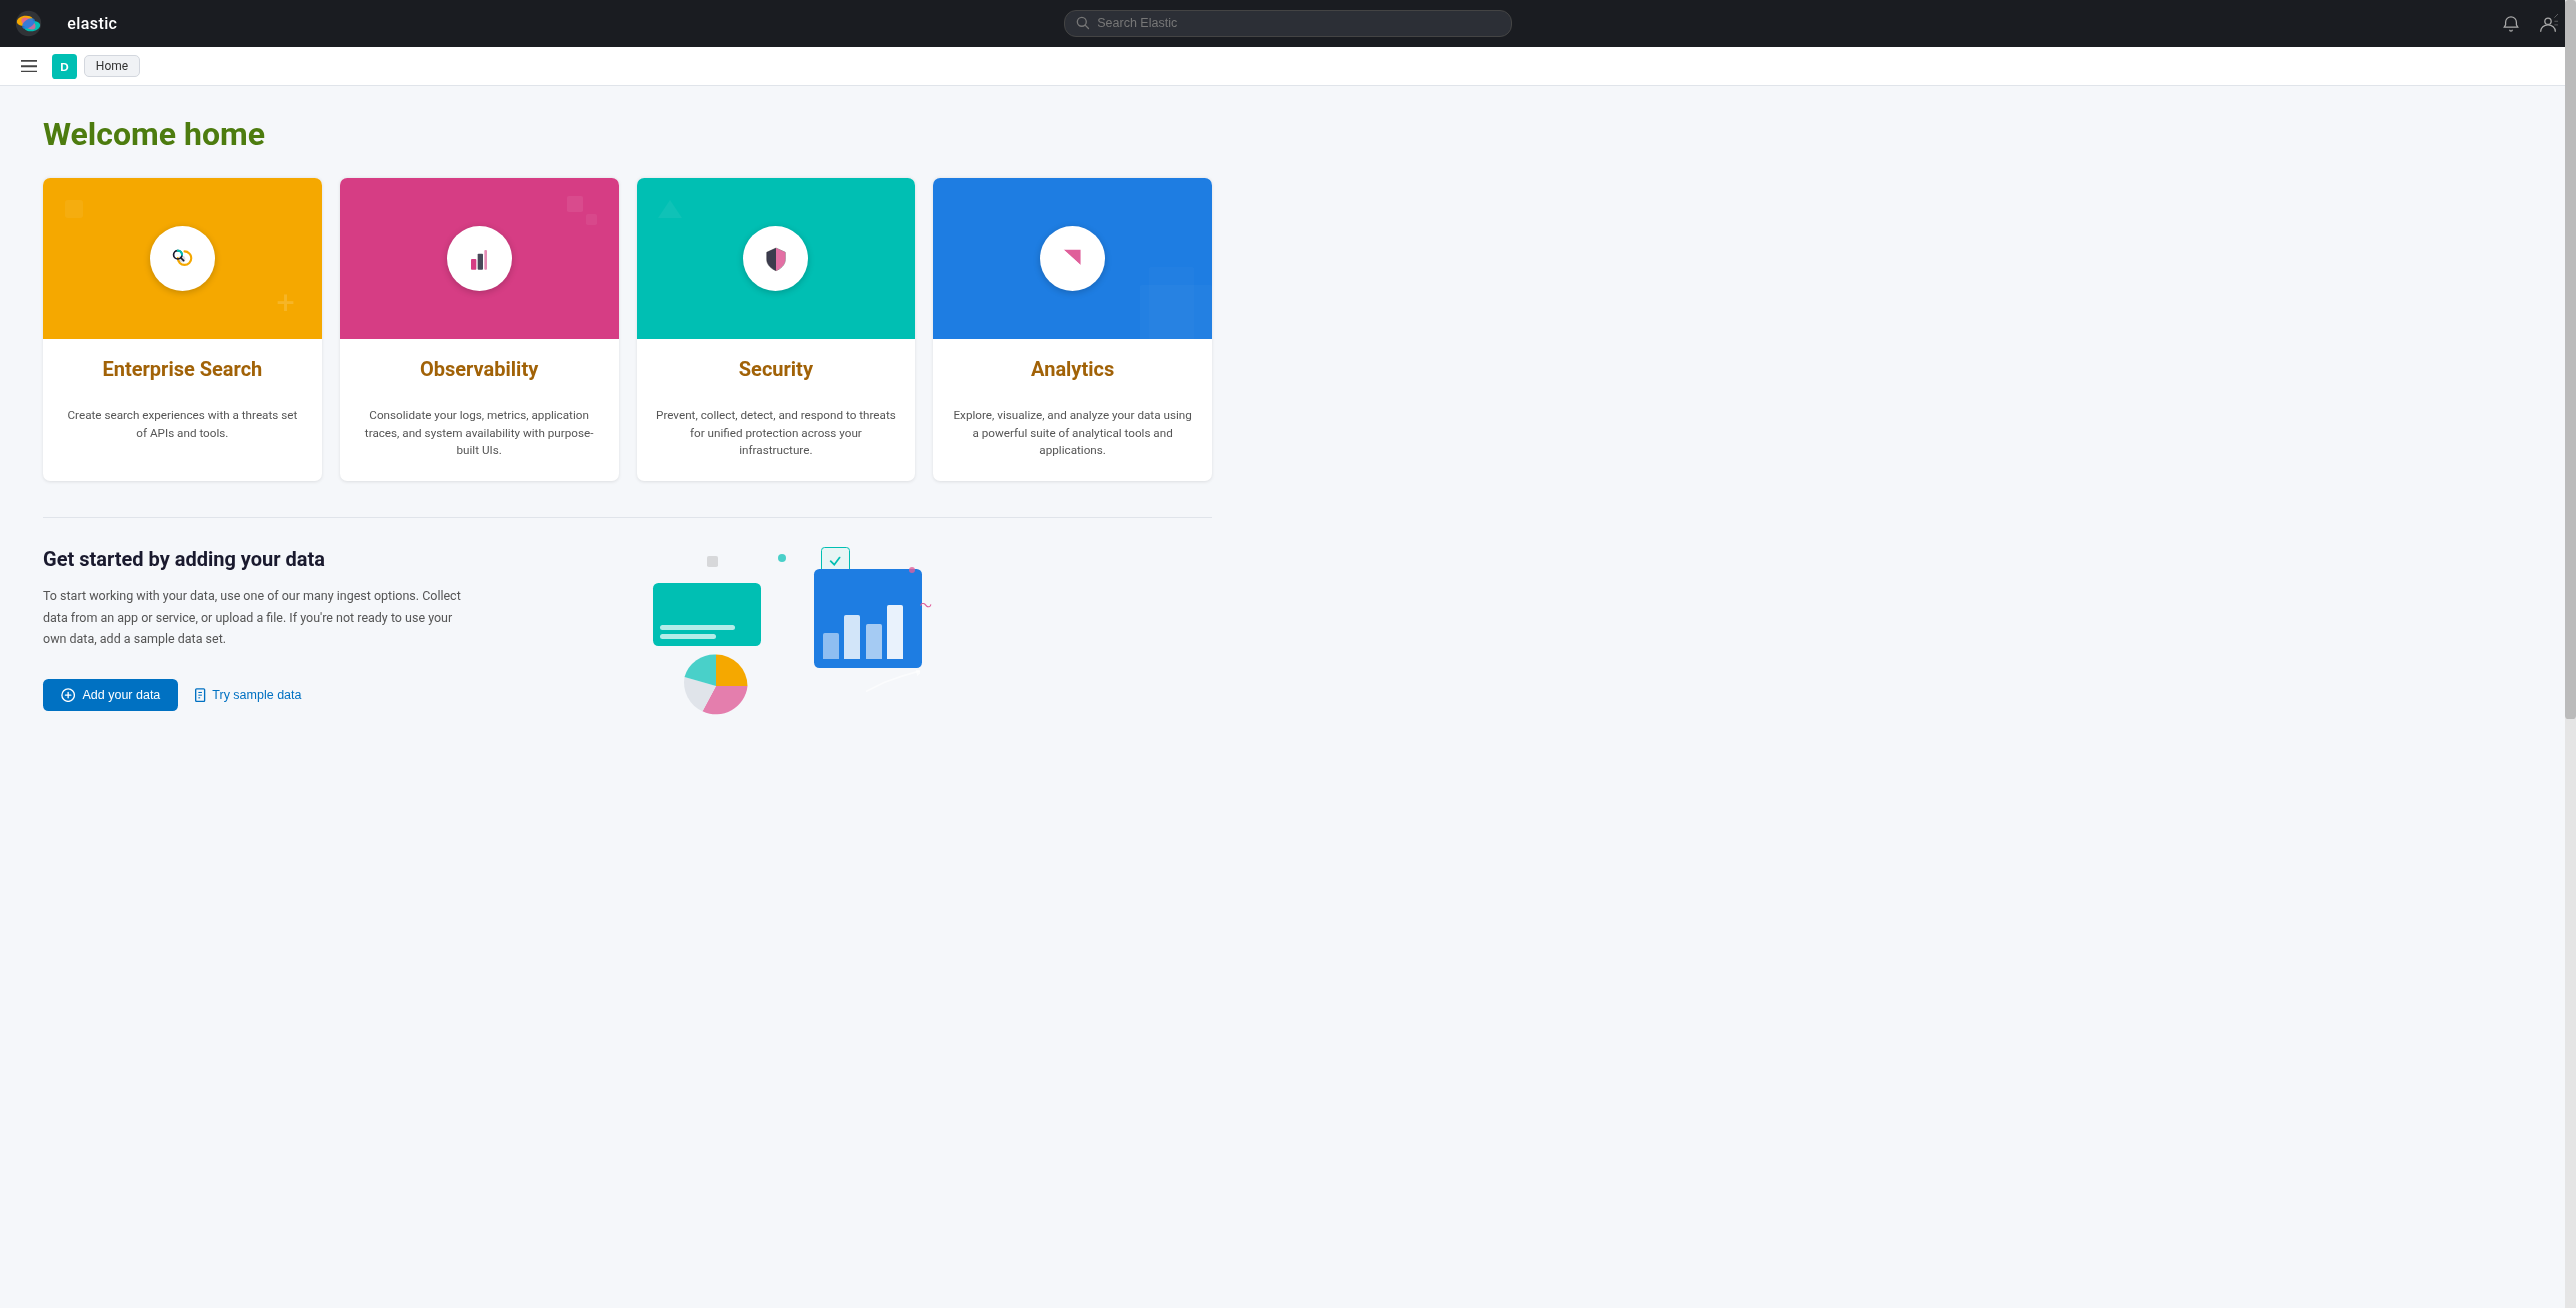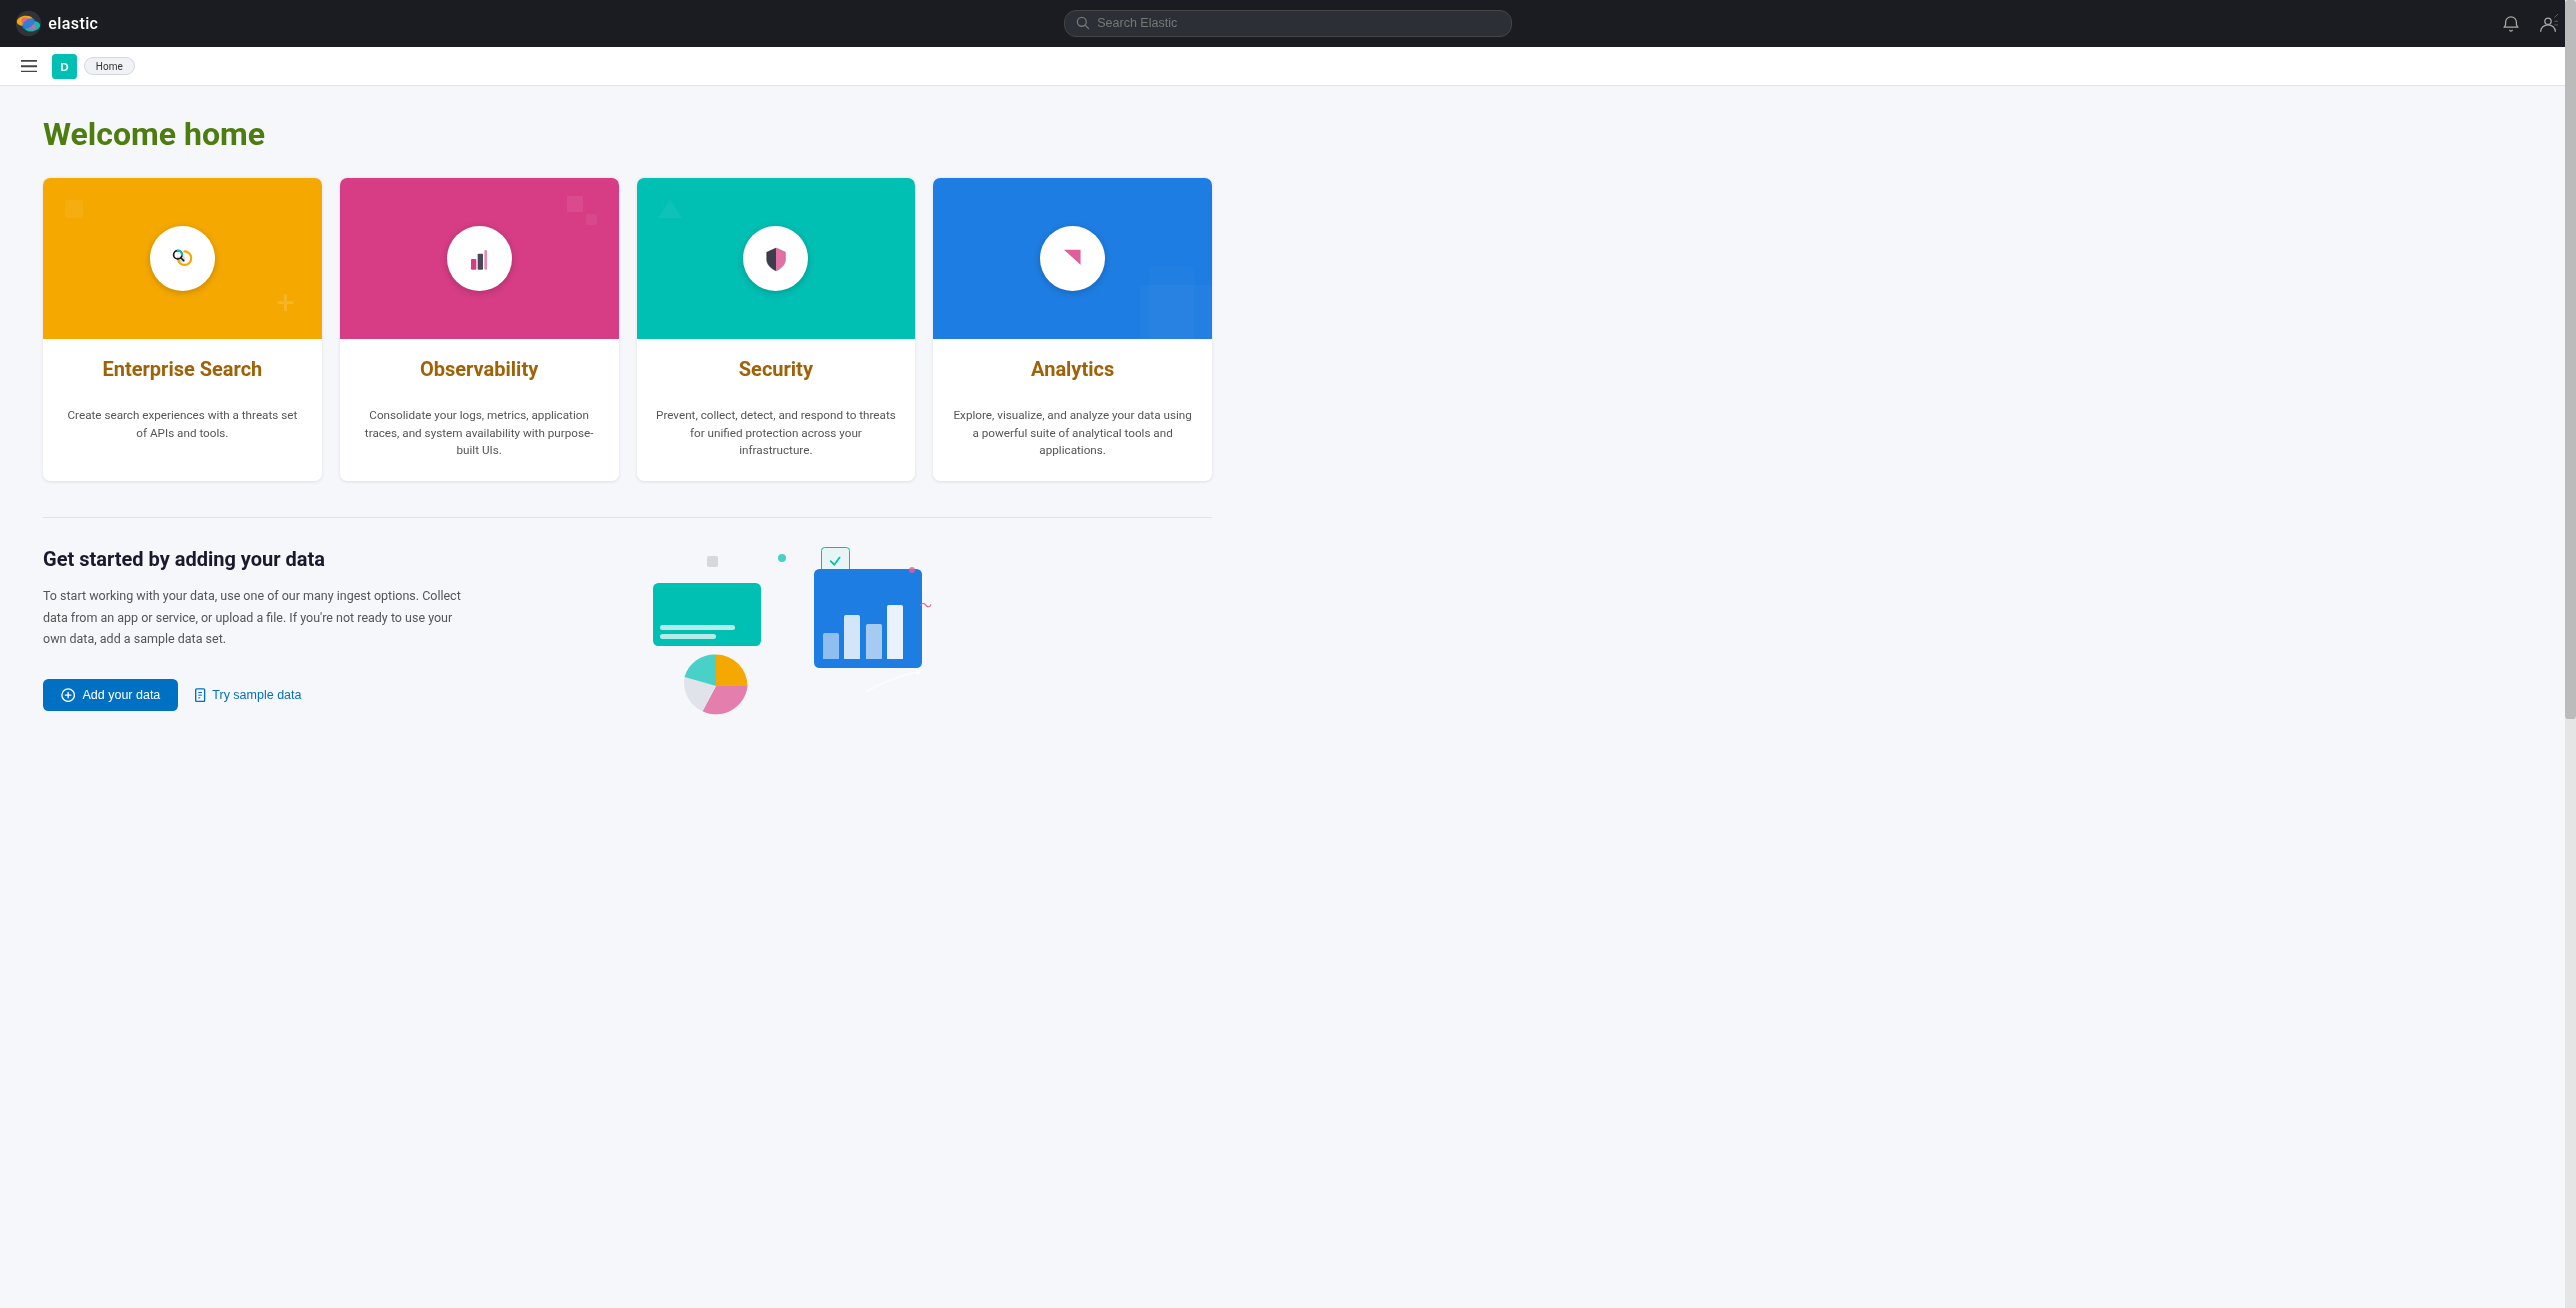--- a/index.html
+++ b/index.html
@@ -11,21 +11,21 @@
       height: 47px;
       display: flex;
       align-items: center;
       padding: 0 14.3px;
       gap: 14.3px;
       position: relative;
     }
     .header-logo {
       display: flex;
       align-items: center;
-      gap: 5px;
+      gap: 24px;
       text-decoration: none;
     }
     .elastic-logo-svg { width: 29px; height: 29px; }
     .elastic-wordmark { color: #fff; font-size: 16px; font-weight: 500; letter-spacing: 0.4px; }
     .header-search {
       position: absolute;
       left: 50%;
       transform: translateX(-50%);
       width: 448px;
     }
@@ -97,23 +97,23 @@
       justify-content: center;
       color: #fff;
       font-size: 11.7px;
       font-weight: 600;
       cursor: pointer;
       border: none;
     }
     .breadcrumb-item {
       background: #f0f2f5;
       border: 0.9px solid #d3d7de;
-      border-radius: 10px;
+      border-radius: 5px;
       padding: 2.7px 10.8px;
-      font-size: 10px;
+      font-size: 12px;
       color: #333;
       cursor: pointer;
       text-align: right;
     }
 
     
     .main-content {
       padding: 29px 43px;
       max-width: 1255px;
     }

